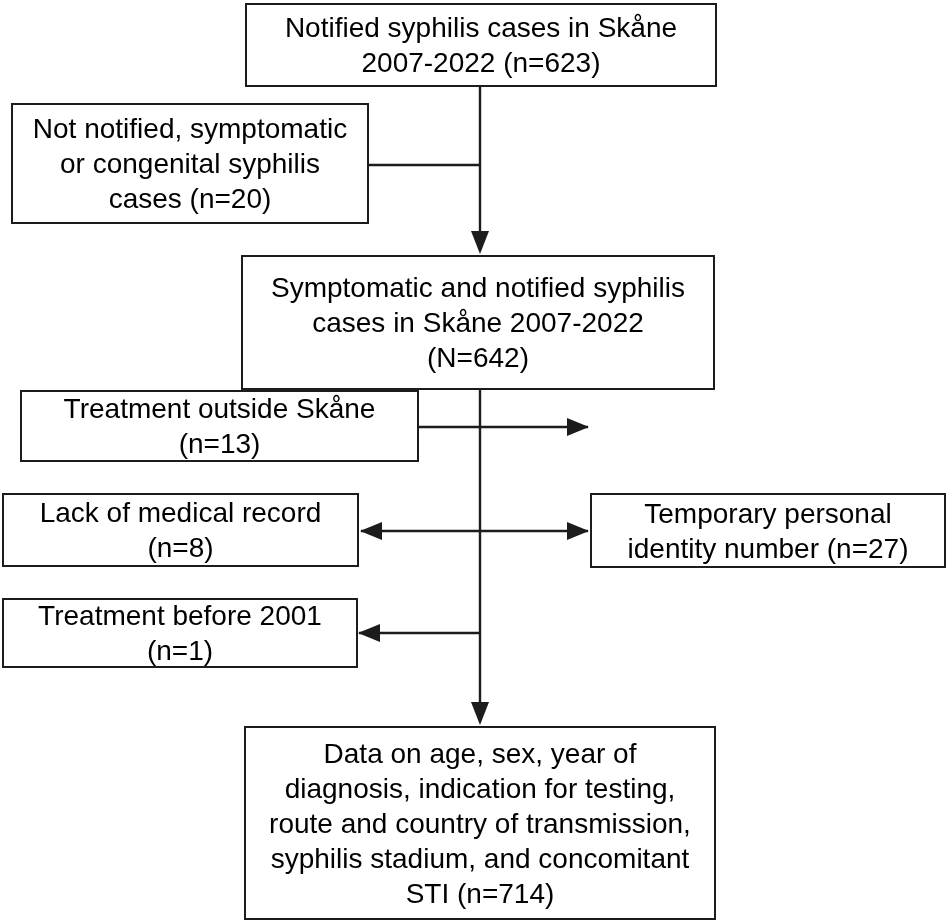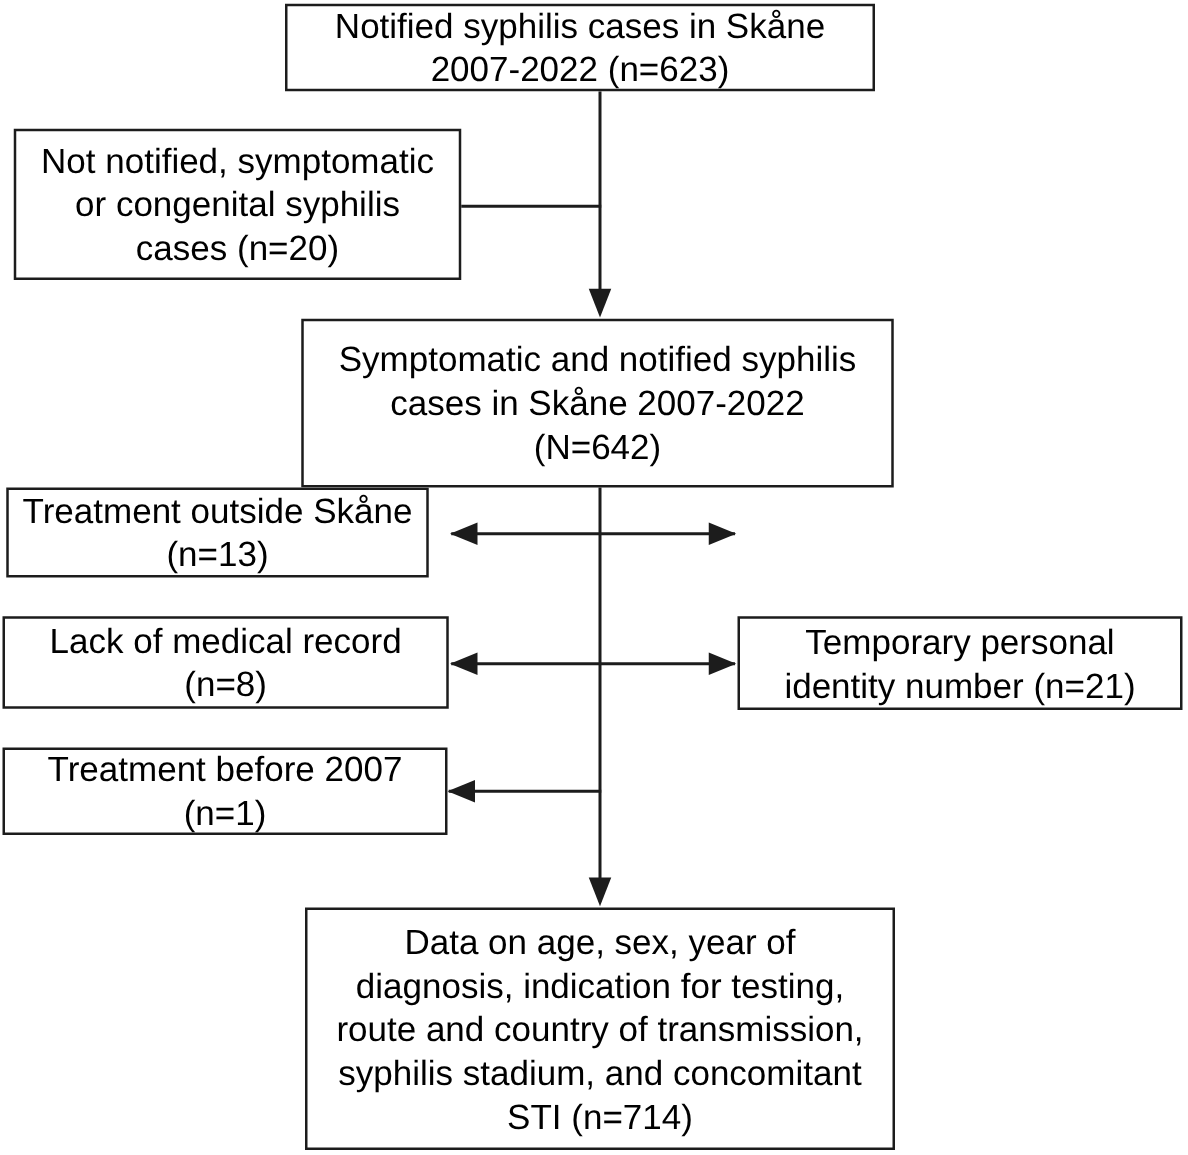--- a/index.html
+++ b/index.html
@@ -71,42 +71,42 @@
     <polygon points="589,427 567,418 567,436"></polygon>
 
     <line x1="361" y1="531" x2="588" y2="531"></line>
     <polygon points="360,531 382,522 382,540"></polygon>
     <polygon points="589,531 567,522 567,540"></polygon>
 
     <line x1="359" y1="633" x2="481" y2="633"></line>
     <polygon points="358,633 380,624 380,642"></polygon>
   </svg>
 
-  <div class="node" style="left:228px;top:3px;width:472px;height:70px">Notified syphilis cases in Skåne
+  <div class="node" style="left:245px;top:3px;width:472px;height:84px">Notified syphilis cases in Skåne
 2007-2022 (n=623)</div>
 
   <div class="node" style="left:11px;top:103px;width:358px;height:121px">Not notified, symptomatic
 or congenital syphilis
 cases (n=20)</div>
 
   <div class="node" style="left:241px;top:255px;width:474px;height:135px">Symptomatic and notified syphilis
 cases in Skåne 2007-2022
 (N=642)</div>
 
-  <div class="node" style="left:5px;top:390px;width:338px;height:72px">Treatment outside Skåne
+  <div class="node" style="left:20px;top:390px;width:399px;height:72px">Treatment outside Skåne
 (n=13)</div>
 
 
   <div class="node" style="left:2px;top:493px;width:357px;height:74px">Lack of medical record
 (n=8)</div>
 
   <div class="node" style="left:590px;top:493px;width:356px;height:75px">Temporary personal
-identity number (n=21)</div>
+identity number (n=27)</div>
 
-  <div class="node" style="left:2px;top:598px;width:356px;height:70px">Treatment before 2007
+  <div class="node" style="left:2px;top:598px;width:356px;height:70px">Treatment before 2001
 (n=1)</div>
 
   <div class="node" style="left:244px;top:726px;width:472px;height:194px">Data on age, sex, year of
 diagnosis, indication for testing,
 route and country of transmission,
 syphilis stadium, and concomitant
 STI (n=714)</div>
 
 </div>
 

